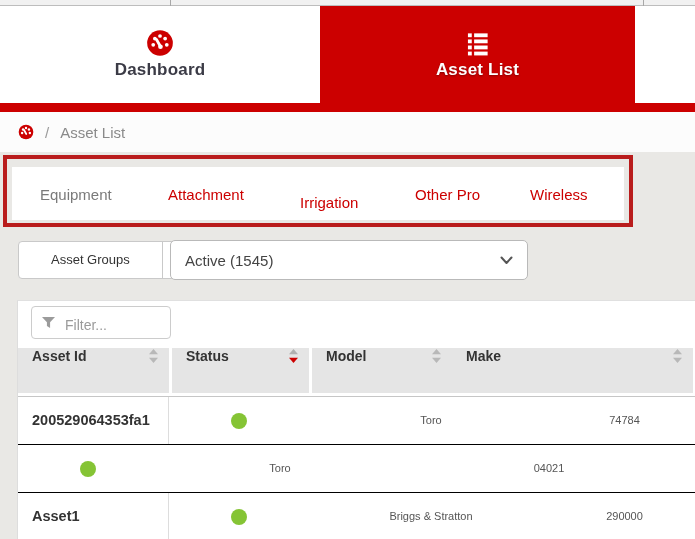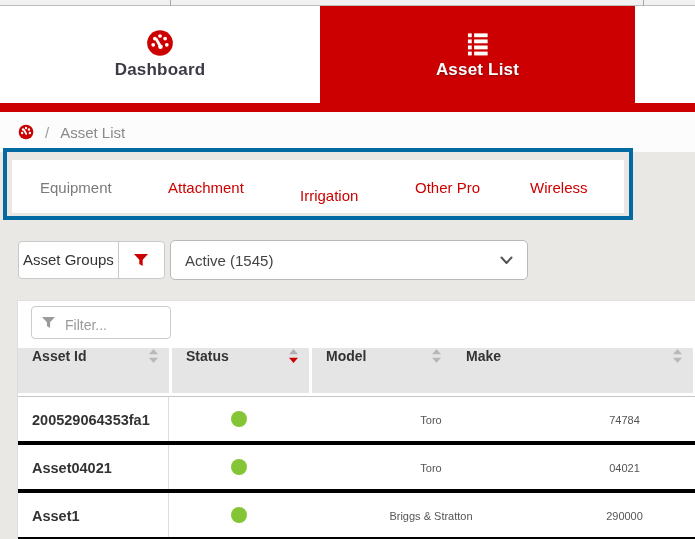--- a/index.html
+++ b/index.html
@@ -22,49 +22,49 @@
 
   
   .breadcrumb { position:absolute; left:0; top:112px; width:695px; height:40px; background:#fcfcfc; display:flex; align-items:center; padding-left:18px; gap:11px; }
   .crumb-sep { color:#9a9a9a; font-size:15px; }
   .crumb-current { color:#8a8a8a; font-size:15px; }
 
   
   .page-bg { position:absolute; left:0; top:152px; width:695px; height:387px; background:#e9e8e5; }
 
   
-  .highlight-box { position:absolute; left:3px; top:148px; width:630px; height:72px; border:4px solid #0369a1; background:#e9e8e5; }
+  .highlight-box { position:absolute; left:3px; top:155px; width:630px; height:72px; border:4px solid #b91c1c; background:#e9e8e5; }
   .category-bar { position:absolute; left:5px; top:8px; width:612px; height:53px; background:#fff; }
   .cat-tab { position:absolute; top:50%; transform:translateY(-50%); font-size:15px; cursor:pointer; white-space:nowrap; }
   .cat-active { color:#7a7a7a; }
   .cat-link { color:#cc0000; }
   .cat-equipment { left:28px; } .cat-attachment { left:156px; } .cat-irrigation { left:288px;margin-top:8px; }
   .cat-otherpro { left:403px; } .cat-wireless { left:518px; }
 
   
   .asset-groups-btn { position:absolute; left:18px; top:241px; height:38px; display:flex; background:#fff; border:1px solid #c9c9c9; border-radius:4px; cursor:pointer; }
-  .agb-label { padding:0 4px; line-height:36px; font-size:15px; color:#333; }
+  .agb-label { padding:0 32px; line-height:36px; font-size:13px; color:#333; }
   .agb-filter { width:46px; border-left:1px solid #c9c9c9; display:flex; align-items:center; justify-content:center; }
   .group-select { position:absolute; left:170px; top:240px; width:358px; height:40px; background:#fff; border:1px solid #b9b9b9; border-radius:5px; display:flex; align-items:center; padding:0 14px; cursor:pointer; }
   .group-select .value { font-size:15px; color:#444; flex:1; }
 
   
   .panel { position:absolute; left:17px; top:300px; width:678px; height:239px; background:#fff; border-left:1px solid #ddd; border-top:1px solid #e0e0e0; }
   .filter-wrap { position:absolute; left:13px; top:5px; width:140px; height:33px; }
   .filter-wrap input { width:100%; height:100%; border:1px solid #ccc; border-radius:4px; padding:4px 8px 0 33px; font-size:14px; color:#555; font-family:inherit; outline:none; }
   .filter-wrap input::placeholder { color:#9a9a9a; }
   .filter-funnel { position:absolute; left:10px; top:10px; }
 
   .thead { position:absolute; left:0; top:47px; width:678px; height:45px; display:flex; }
   .th { background:#e5e5e5; margin-right:3px; display:flex; padding:0 10px 0 14px; cursor:pointer; }
   .th .lbl { font-size:14px; font-weight:bold; color:#333; flex:1; }
   .th1 { width:151px; } .th2 { width:137px; } .th3 { width:241px; } .th4 { flex:1; margin-right:0; }
 
   .tbody { position:absolute; left:0; top:95px; width:678px; border-top:1px solid #c6c6c6; }
-  .tr { display:flex; height:48px; border-bottom:4px solid #000000; background:#fff; cursor:pointer; }
+  .tr { display:flex; height:48px; border-bottom:1px solid #000000; background:#fff; cursor:pointer; }
   .td { line-height:47px; font-size:11px; color:#555; }
   .td-assetid { width:151px; font-weight:bold; color:#333; font-size:14.5px; padding-left:14px; border-right:1px solid #ddd; }
   .td-status { width:140px; display:flex; align-items:center; justify-content:center; }
   .dot { width:16px; height:16px; border-radius:50%; background:#85c435; }
   .td-make { width:244px; text-align:center; }
   .td-model { flex:1; text-align:center; }
 
   .gauge-red { color:#cc0000; }
   svg { display:block; }
 </style>
@@ -201,21 +201,20 @@
     <div class="tbody">
       <div class="tr">
         <div class="td td-assetid">200529064353fa1</div>
         <div class="td td-status">
             <span class="dot"></span>
           </div>
         <div class="td td-make">Toro</div>
         <div class="td td-model">74784</div>
       </div>
       <div class="tr">
-        <div class="td td-assetid">Asset04021</div>
         <div class="td td-status">
             <span class="dot"></span>
           </div>
         <div class="td td-make">Toro</div>
         <div class="td td-model">04021</div>
       </div>
       <div class="tr">
         <div class="td td-assetid">Asset1</div>
         <div class="td td-status">
             <span class="dot"></span>

